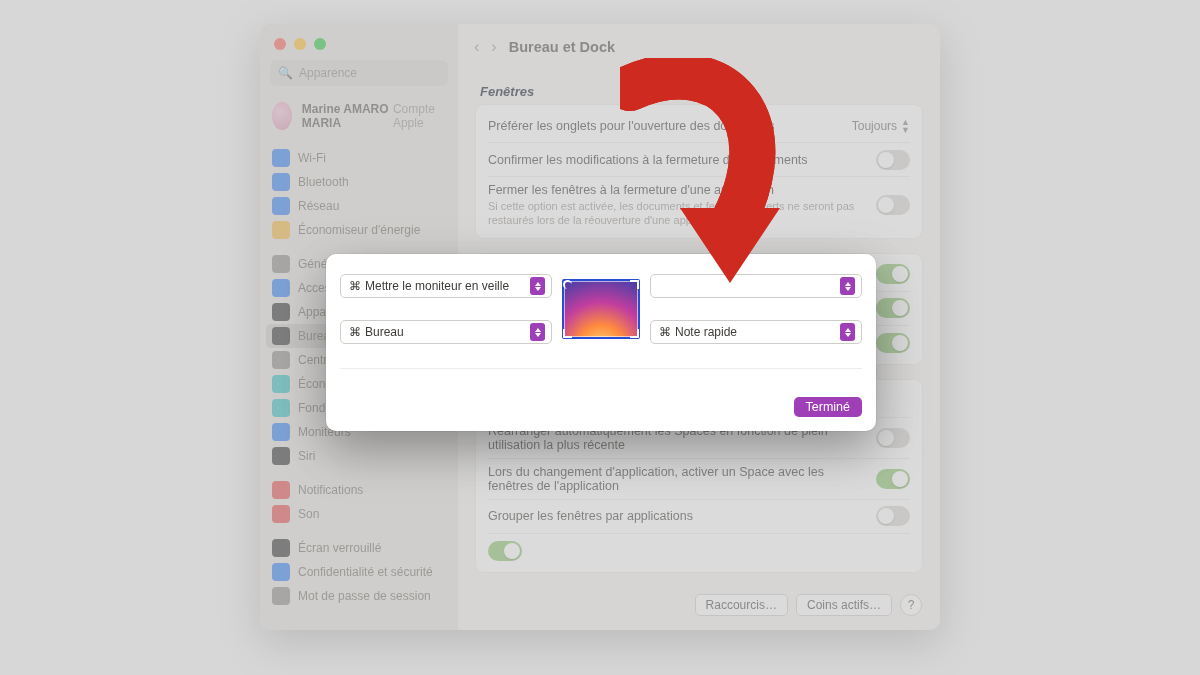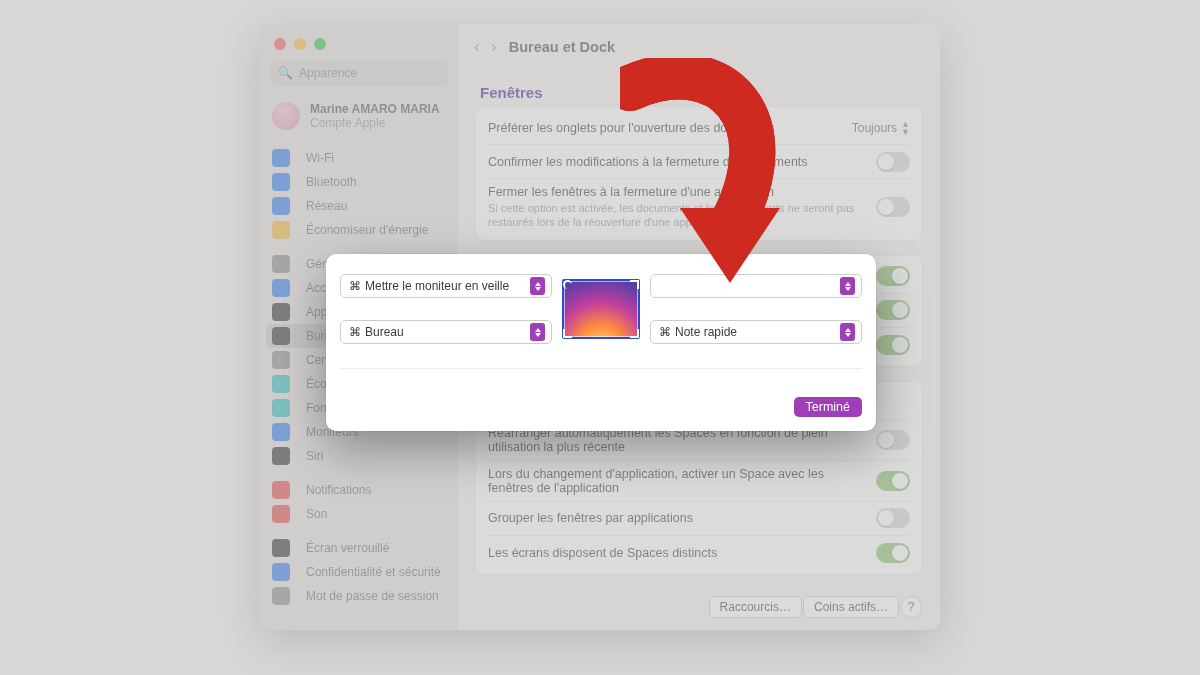--- a/index.html
+++ b/index.html
@@ -53,33 +53,33 @@
 }
 .avatar {
   width: 28px; height: 28px; border-radius:50%;
   background: radial-gradient(circle at 40% 35%, #f6c6d9, #d88fb0);
 }
 .fam-icon {
   width: 22px; height:22px; border-radius:50%;
   background: linear-gradient(135deg,#f7c85f,#e96b4b);
   margin-left:3px; margin-right:5px;
 }
-.user-text { display:flex; flex-direction:column;}
+.user-text { display:flex; flex-direction:row;}
 .user-name { font-size:12px; color:#5b5955; font-weight:600;}
 .user-sub { font-size:12px; color:#9a9690;}
 
 .side-sep { height: 10px; }
 
 .side-item {
   display:flex; align-items:center;
   height: 24px;
   padding: 0 12px;
   font-size: 12px;
   color:#747068;
-  gap: 16px;
+  gap: 8px;
 }
 .side-item.selected {
   background:#cfcbc6;
   border-radius:5px;
   margin: 0 6px;
   padding: 0 6px;
 }
 .side-icon {
   width:18px; height:18px; border-radius:4px;
   display:flex; align-items:center; justify-content:center;
@@ -100,22 +100,23 @@
   color:#555;
 }
 .nav-chevron { color:#9c9892; font-size:16px; }
 .title { font-size:14.5px; font-weight:600; color:#504d48;}
 .content {
   flex:1;
   overflow-y:auto;
   padding: 4px 18px 18px 18px;
 }
 .section-h {
-  font-size:15px; font-weight:600; color:#4c1d95;
+  font-size:13px; font-weight:600; color:#0f172a;
   padding: 10px 4px 6px 4px;
+  font-style: italic;
 }
 .card {
   background:#fff;
   border-radius:8px;
   padding: 4px 12px;
   margin-bottom: 16px;
   box-shadow: 0 0 0 1px rgba(0,0,0,0.04);
 }
 .row {
   display:flex;
@@ -140,21 +141,21 @@
 }
 .toggle.on { background:#8bc46e;}
 .toggle .knob{
   position:absolute; top:2px; width:16px; height:16px; border-radius:50%;
   background:#fff; box-shadow:0 1px 2px rgba(0,0,0,0.2);
   left:2px;
 }
 .toggle.on .knob{ left:16px;}
 
 .footer-btns {
-  display:flex; gap:1px; justify-content:flex-end;
+  display:flex; gap:8px; justify-content:flex-end;
   padding-top: 6px;
 }
 .mac-btn {
   background:#fff;
   border:1px solid #d0cdc8;
   border-radius:5px;
   padding: 3px 10px;
   font-size:12px;
   color:#4b4945;
 }
@@ -446,21 +447,20 @@
               <div class="knob"></div>
             </div>
         </div>
         <div class="row">
           <div class="row-label">Grouper les fenêtres par applications</div>
           <div class="toggle">
               <div class="knob"></div>
             </div>
         </div>
         <div class="row">
-          <div class="row-label">Les écrans disposent de Spaces distincts</div>
           <div class="toggle on">
               <div class="knob"></div>
             </div>
         </div>
       </div>
 
       <div class="footer-btns">
         <button class="mac-btn">Raccourcis…</button>
         <button class="mac-btn">Coins actifs…</button>
         <div class="help-btn">?</div>

